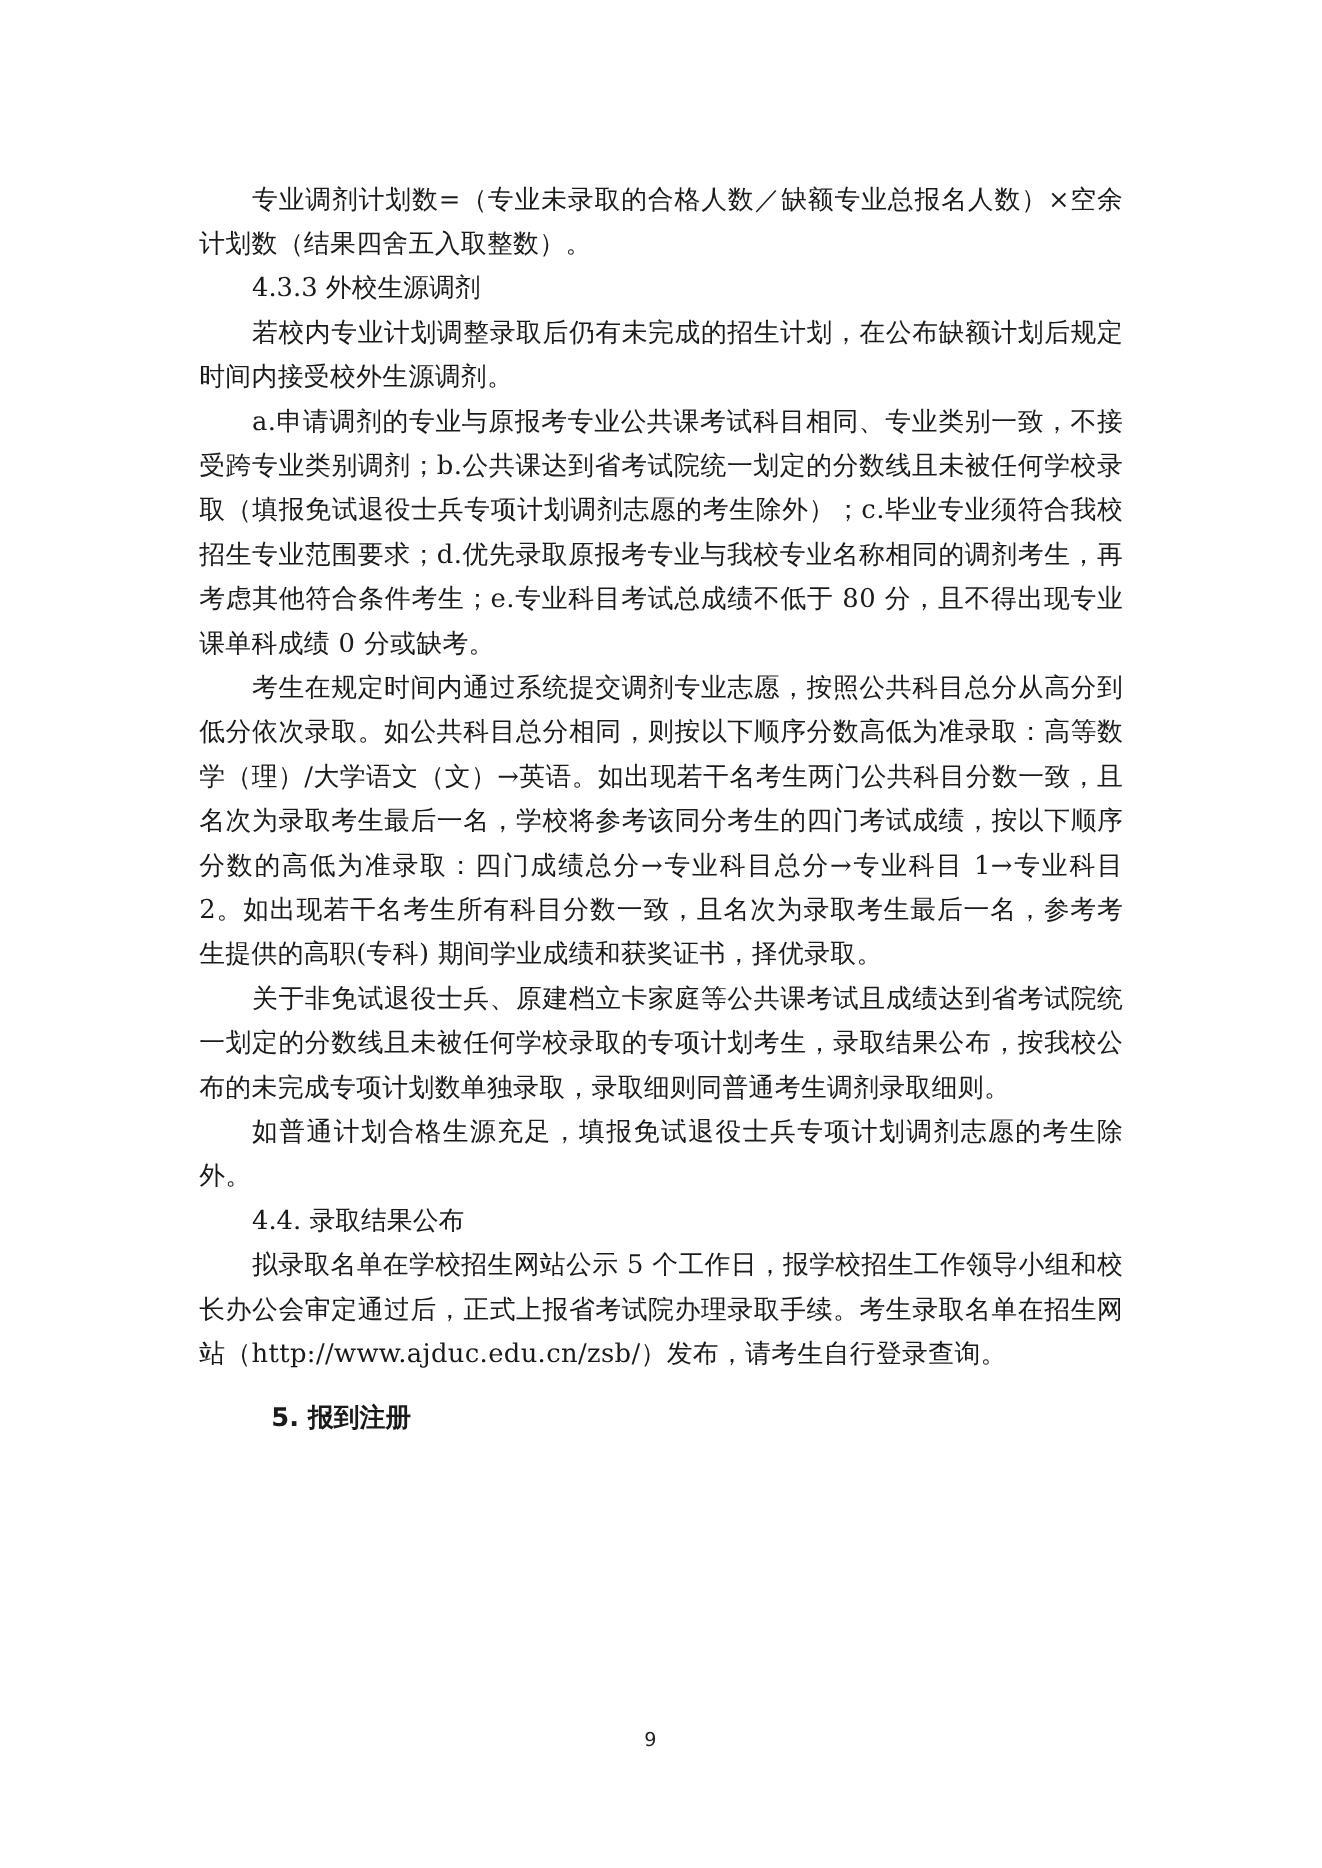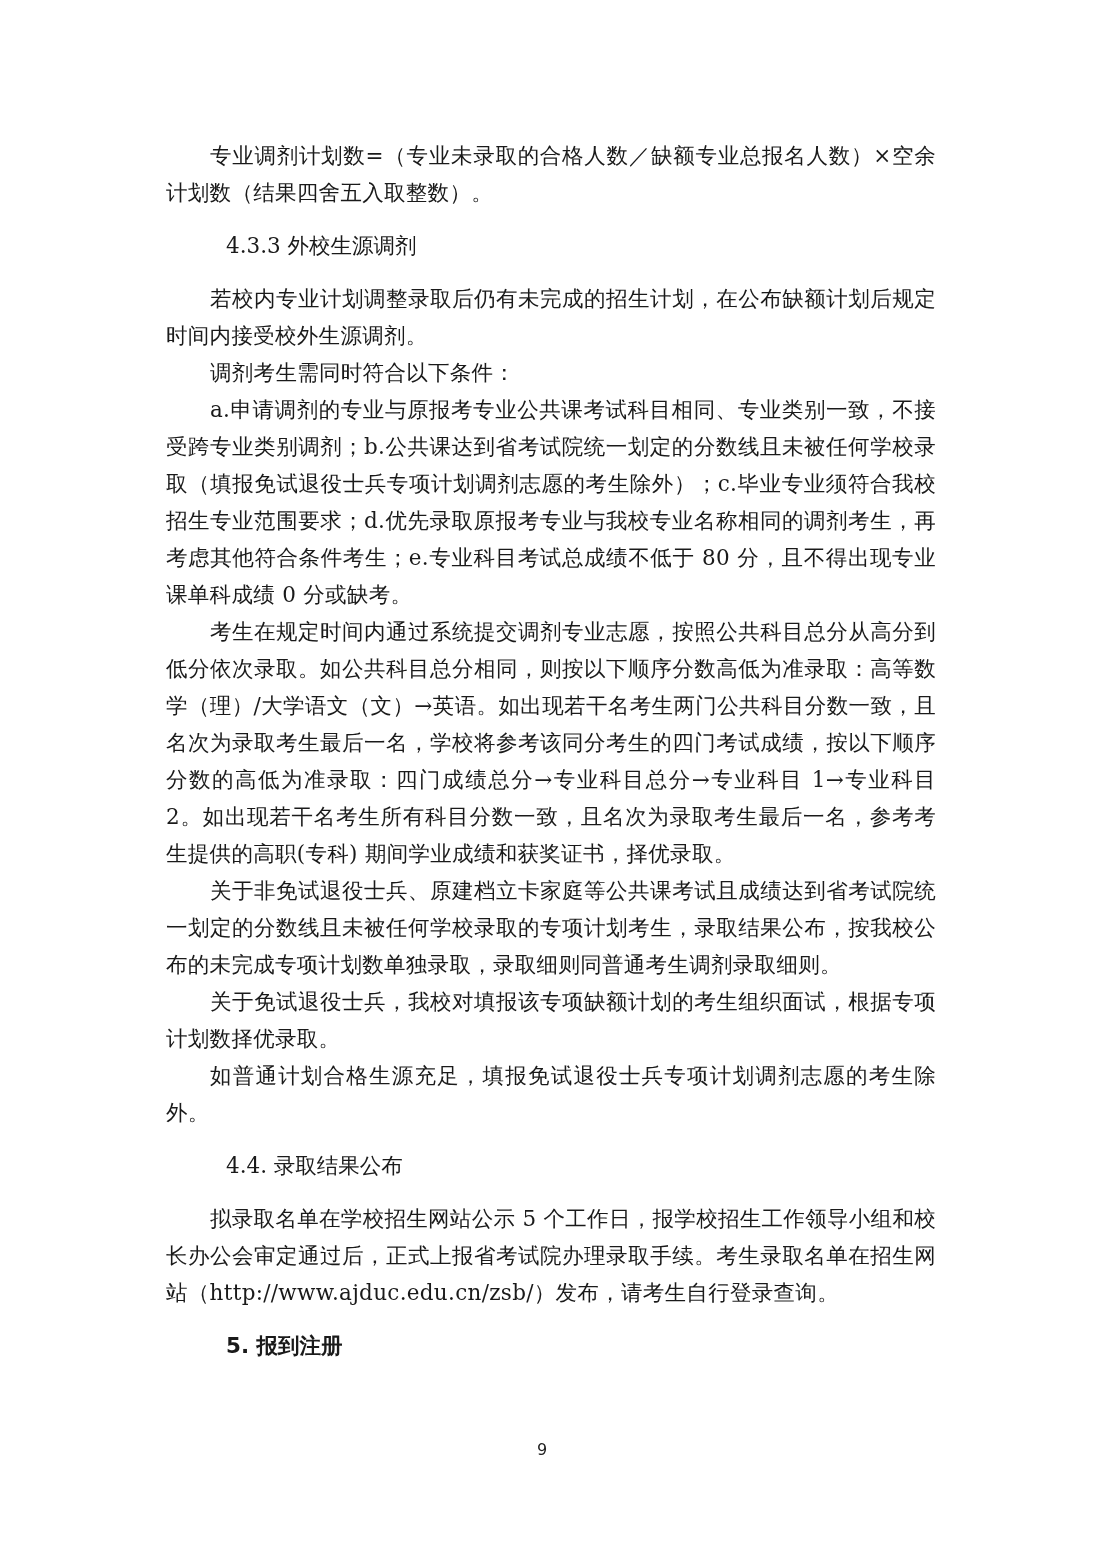--- a/index.html
+++ b/index.html
@@ -11,38 +11,38 @@
       width: 1102px;
       height: 1557px;
       position: relative;
       overflow: hidden;
       font-family: "DejaVu Serif", "Liberation Serif", serif;
       color: #1a1a1a;
     }
     .page {
       position: absolute;
       left: 166px;
-      top: 137px;
+      top: 148px;
       width: 770px;
     }
     .p {
       font-size: 21.5px;
       line-height: 37px;
       margin: 0;
       text-align: justify;
       text-justify: inter-character;
       letter-spacing: 0.3px;
     }
     .indent {
       text-indent: 44px;
     }
     .heading-sub {
       font-size: 21.5px;
       line-height: 37px;
-      margin: 16px;
+      margin: 0;
       padding-left: 44px;
     }
     .heading-main {
       font-family: "DejaVu Sans", "Liberation Sans", sans-serif;
       font-weight: bold;
       font-size: 21.5px;
       line-height: 37px;
       margin: 16px;
       padding-left: 44px;
     }
@@ -57,24 +57,22 @@
       color: #222;
     }
   </style>
 </head>
 <body>
 
 <div class="page">
   <p class="p indent">专业调剂计划数=（专业未录取的合格人数／缺额专业总报名人数）×空余计划数（结果四舍五入取整数）。</p>
   <p class="heading-sub">4.3.3 外校生源调剂</p>
   <p class="p indent">若校内专业计划调整录取后仍有未完成的招生计划，在公布缺额计划后规定时间内接受校外生源调剂。</p>
-  <p class="p indent">调剂考生需同时符合以下条件：</p>
   <p class="p indent">a.申请调剂的专业与原报考专业公共课考试科目相同、专业类别一致，不接受跨专业类别调剂；b.公共课达到省考试院统一划定的分数线且未被任何学校录取（填报免试退役士兵专项计划调剂志愿的考生除外）；c.毕业专业须符合我校招生专业范围要求；d.优先录取原报考专业与我校专业名称相同的调剂考生，再考虑其他符合条件考生；e.专业科目考试总成绩不低于 80 分，且不得出现专业课单科成绩 0 分或缺考。</p>
   <p class="p indent">考生在规定时间内通过系统提交调剂专业志愿，按照公共科目总分从高分到低分依次录取。如公共科目总分相同，则按以下顺序分数高低为准录取：高等数学（理）/大学语文（文）→英语。如出现若干名考生两门公共科目分数一致，且名次为录取考生最后一名，学校将参考该同分考生的四门考试成绩，按以下顺序分数的高低为准录取：四门成绩总分→专业科目总分→专业科目 1→专业科目 2。如出现若干名考生所有科目分数一致，且名次为录取考生最后一名，参考考生提供的高职(专科) 期间学业成绩和获奖证书，择优录取。</p>
   <p class="p indent">关于非免试退役士兵、原建档立卡家庭等公共课考试且成绩达到省考试院统一划定的分数线且未被任何学校录取的专项计划考生，录取结果公布，按我校公布的未完成专项计划数单独录取，录取细则同普通考生调剂录取细则。</p>
-  <p class="p indent">关于免试退役士兵，我校对填报该专项缺额计划的考生组织面试，根据专项计划数择优录取。</p>
   <p class="p indent">如普通计划合格生源充足，填报免试退役士兵专项计划调剂志愿的考生除外。</p>
   <p class="heading-sub">4.4. 录取结果公布</p>
   <p class="p indent">拟录取名单在学校招生网站公示 5 个工作日，报学校招生工作领导小组和校长办公会审定通过后，正式上报省考试院办理录取手续。考生录取名单在招生网站（http://www.ajduc.edu.cn/zsb/）发布，请考生自行登录查询。</p>
   <p class="heading-main">5. 报到注册</p>
 </div>
 
 <div class="page-number">9</div>
 
 </body></html>

